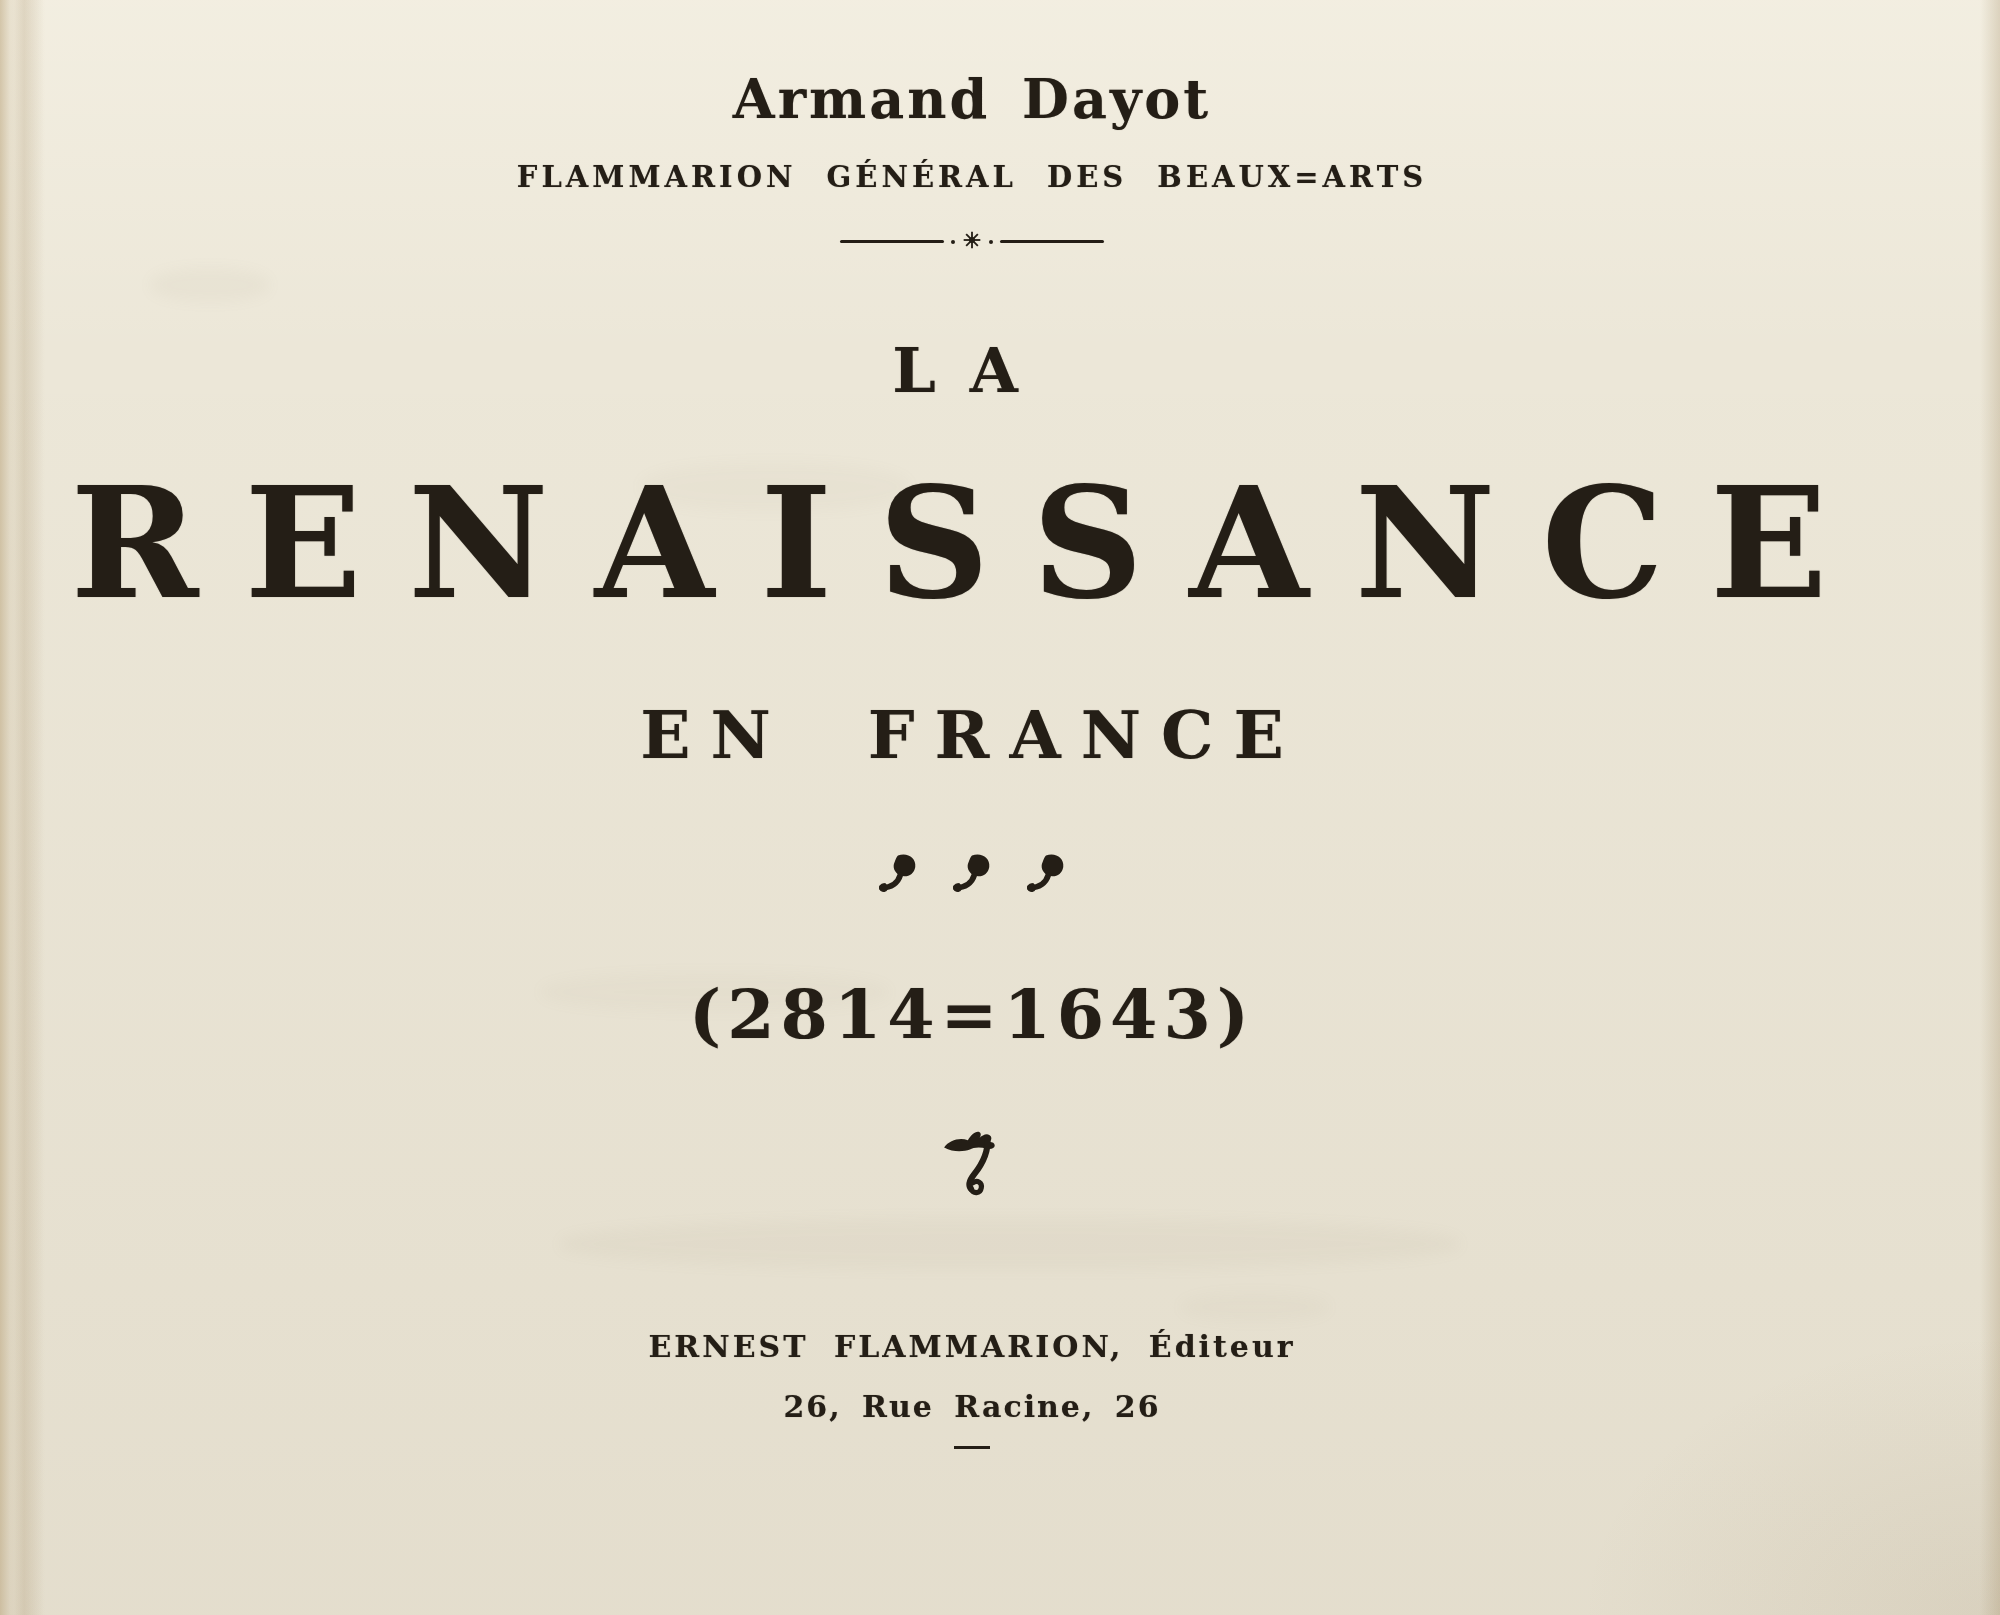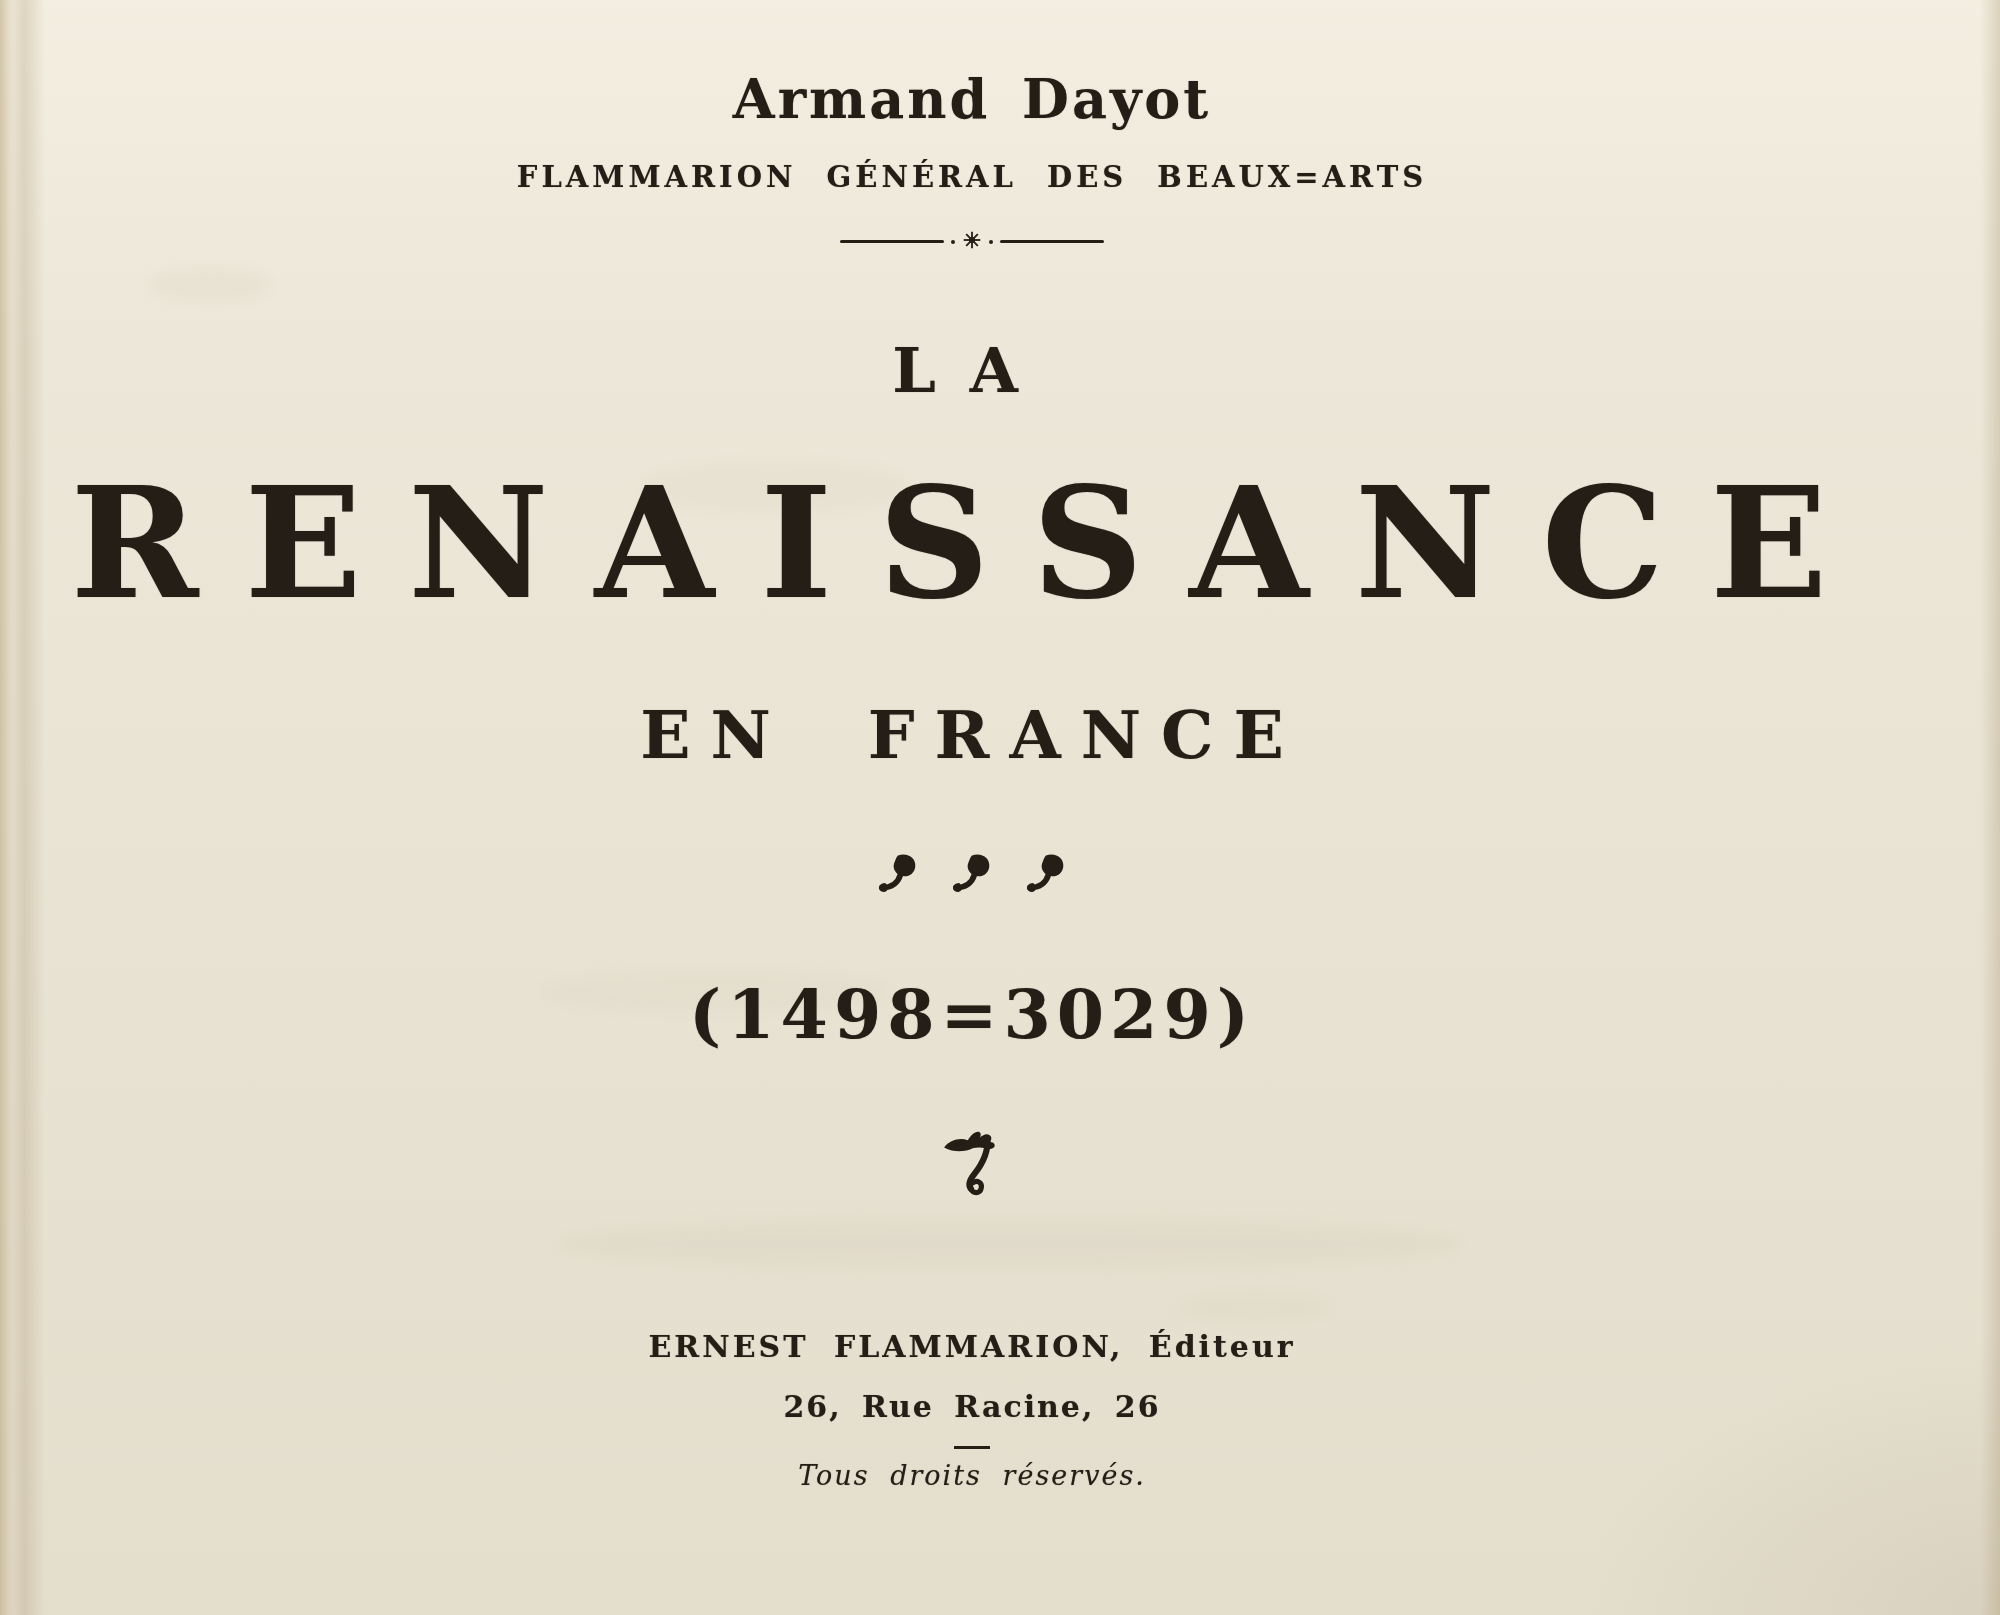--- a/index.html
+++ b/index.html
@@ -112,33 +112,32 @@
     </span>
     <span class="orn">
       <svg width="46" height="46" viewBox="0 0 40 40">
         <path class="ink-f" d="M20 3 C28 0, 36 5, 35 13 C34 20, 27 23, 21 20 C17 18, 15 13, 17 9 C18 6, 19 4, 20 3 Z"></path>
         <path class="ink-s" stroke-width="5" stroke-linecap="round" d="M22 20 C20 27, 14 31, 6 31"></path>
         <path class="ink-f" d="M9 27 C4 27, 2 31, 5 34 C8 36, 12 34, 11 30 Z"></path>
       </svg>
     </span>
   </div>
 
-  <div class="line date-range">(1498=3029)</div>
+  <div class="line date-range">(2814=1643)</div>
 
   <div class="line flourish">
     <span class="orn">
       <svg width="62" height="76" viewBox="0 0 60 72">
         <path class="ink-f" d="M3 22 C8 15, 18 12, 26 15 C29 10, 33 6, 37 7 C39 8, 39 11, 37 13 C40 10, 44 8, 47 10 C50 12, 49 16, 45 17 C48 16, 52 17, 52 20 C52 23, 48 24, 44 23 C37 21, 31 22, 28 24 C22 26, 12 27, 3 22 Z"></path>
         <path class="ink-s" stroke-width="6" stroke-linecap="round" d="M45 13 C46 26, 40 38, 32 48 C28 53, 26 58, 29 62"></path>
         <path class="ink-s" stroke-width="5" stroke-linecap="round" d="M29 62 C31 67, 38 67, 39 61 C40 56, 35 53, 31 56"></path>
       </svg>
     </span>
   </div>
 
   <div class="line publisher">ERNEST FLAMMARION, Éditeur</div>
 
   <div class="line address">26, Rue Racine, 26</div>
 
   <div class="line mini-rule"><span></span></div>
 
-  <div class="line rights">Tous droits réservés.</div>
 
 </div>
 
 </body></html>

